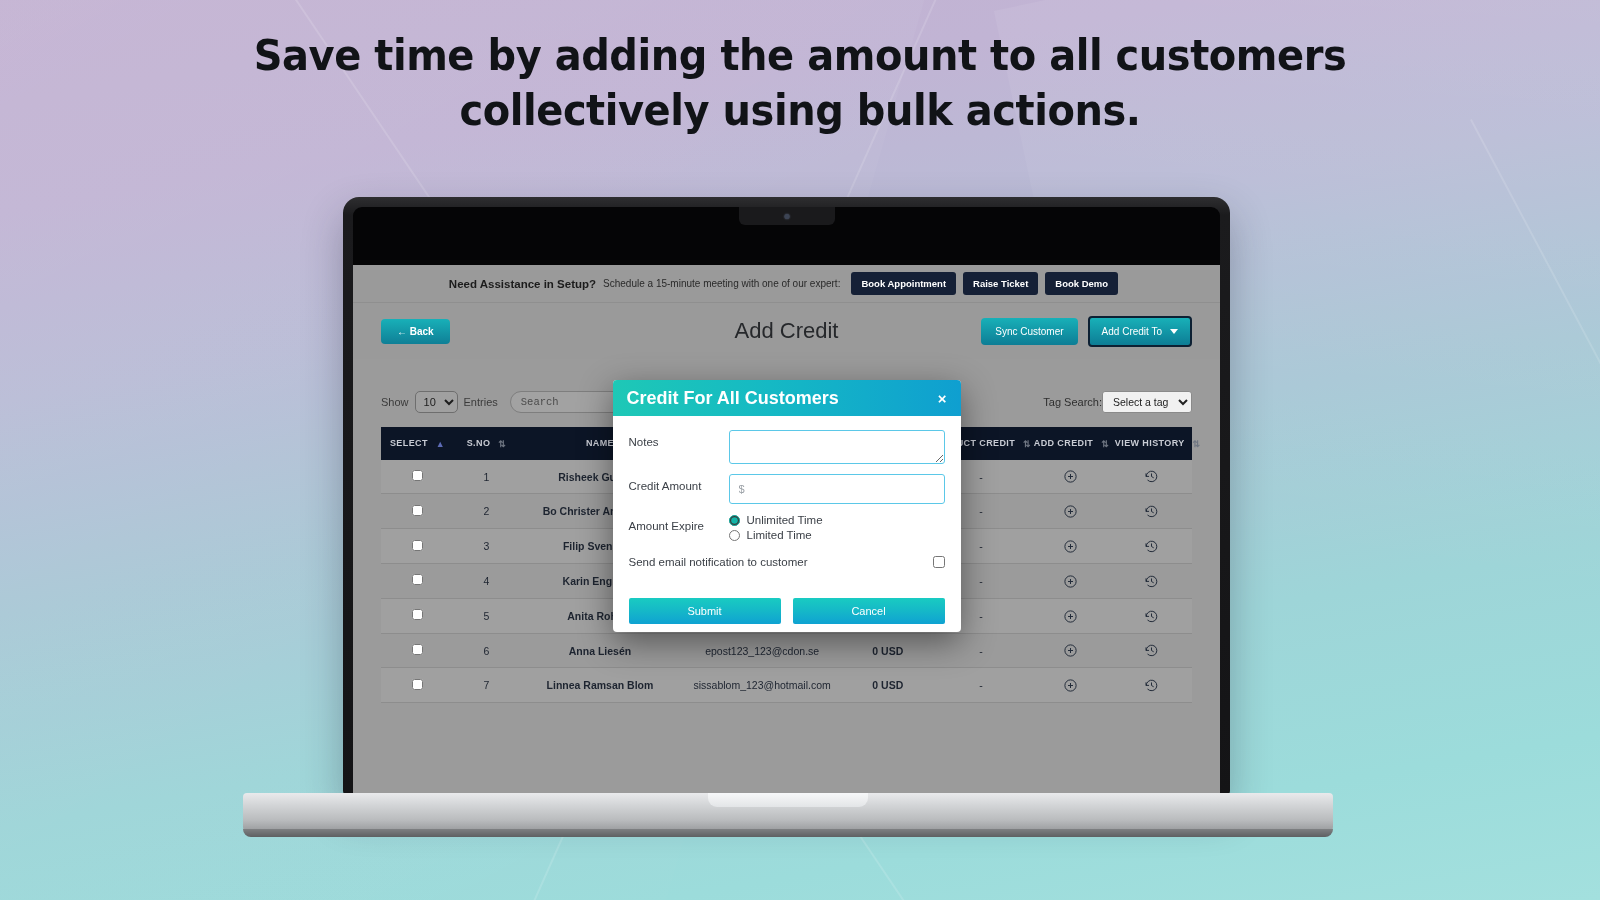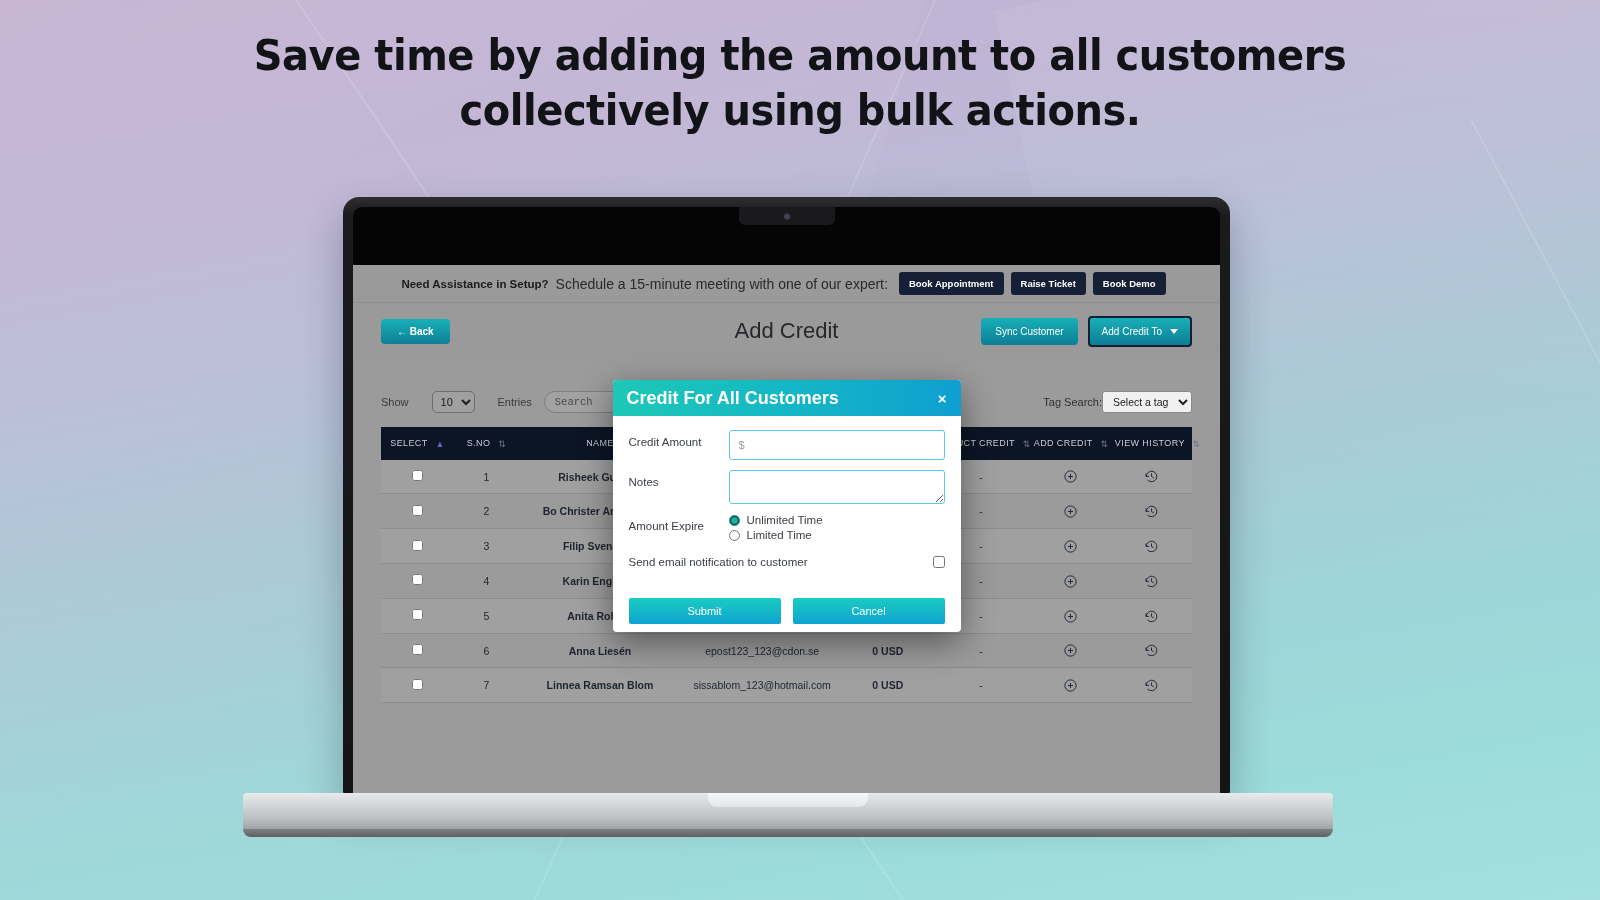--- a/index.html
+++ b/index.html
@@ -87,21 +87,21 @@
     border-radius: 0 0 10px 10px;
   }
 
   
   .assist-bar {
     height: 38px; background: #9a9a9a; display: flex; align-items: center;
     justify-content: center; gap: 7px; padding-right: 6px;
     border-bottom: 1px solid #8f8f8f;
   }
   .assist-strong { font-size: 11.5px; font-weight: bold; color: #1c1c1c; }
-  .assist-text { font-size: 14px; color: #2a2a2a; margin-right: 4px; }
+  .assist-text { font-size: 10px; color: #2a2a2a; margin-right: 4px; }
   .assist-btn {
     background: #152036; color: #fff; font-size: 9.5px; font-weight: bold;
     padding: 6px 10px; border-radius: 3px; border: none; white-space: nowrap;
     cursor: pointer; font-family: "Liberation Sans", sans-serif;
   }
 
   
   .page-head {
     position: relative; height: 56px; background: #9a9a9a;
     display: flex; align-items: center; padding: 0 28px;
@@ -128,41 +128,41 @@
     border: 2px solid #0d2033; cursor: pointer; display: flex; align-items: center; gap: 8px;
     font-family: "Liberation Sans", sans-serif;
   }
   .caret { width: 0; height: 0; border-left: 4px solid transparent; border-right: 4px solid transparent; border-top: 5px solid #fff; }
 
   
   .card { margin: 26px 28px 0 28px; }
   .table-controls { display: flex; align-items: center; height: 34px; }
   .ctl-label { font-size: 11px; color: #3b3b3b; }
   .show-select {
-    margin: 0 23px; font-size: 11px; padding: 3px 4px; border: 1px solid #6e6e6e;
+    margin: 0 6px; font-size: 11px; padding: 3px 4px; border: 1px solid #6e6e6e;
     border-radius: 5px; background: #a0a0a0; color: #1d1d1d;
     font-family: "Liberation Sans", sans-serif;
   }
   .search-input {
     margin-left: 12px; width: 180px; height: 22px; border: 1px solid #7e7e7e;
     border-radius: 12px; background: #a2a2a2; padding: 0 10px; font-size: 10.5px;
     color: #2a2a2a; font-family: Liberation Mono, monospace;
   }
   .search-input::placeholder { color: #4b4b4b; }
   .tag-wrap { margin-left: auto; display: flex; align-items: center; }
   .tag-label { font-size: 11px; color: #2f2f2f; }
   .tag-select {
     font-size: 10.5px; padding: 3px 6px; border: 1px solid #8a8a8a; border-radius: 3px;
     background: #f1f1f1; color: #222; min-width: 86px;
     font-family: "Liberation Sans", sans-serif;
   }
 
   table.grid { width: 100%; border-collapse: collapse; margin-top: 8px; table-layout: fixed; }
   table.grid thead th {
-    background: #0c1526; color: #c9ccd4; font-size: 9px; font-weight: normal;
+    background: #0c1526; color: #c9ccd4; font-size: 9px; font-weight: bold;
     letter-spacing: 0.4px; padding: 11px 4px; text-align: center; white-space: nowrap;
   }
   .sort-ico { display: inline-block; margin-left: 5px; color: #6f7682; font-size: 9px; vertical-align: middle; }
   .sort-ico.active { color: #5d6bb5; }
   table.grid tbody td {
     font-size: 10.5px; color: #1d2430; padding: 9px 4px; text-align: center;
     border-bottom: 1px solid #8d8d8d; background: #a0a0a0;
   }
   table.grid tbody tr:nth-child(even) td { background: #9b9b9b; }
   td.name { font-weight: bold; text-align: right; padding-right: 18px; color: #1a2331; }
@@ -442,27 +442,27 @@
 
           <div class="modal-backdrop">
             <div class="modal">
               <div class="modal-head">
                 <span class="modal-title">Credit For All Customers</span>
                 <span class="modal-close">×</span>
               </div>
               <div class="modal-body">
 
                 <div class="frow">
+                  <div class="flabel">Notes</div>
+                  <textarea class="ftext" style=""></textarea>
+                </div>
+
+                <div class="frow">
                   <div class="flabel">Credit Amount</div>
                   <input class="finput" placeholder="$" style="">
-                </div>
-
-                <div class="frow">
-                  <div class="flabel">Notes</div>
-                  <textarea class="ftext" style=""></textarea>
                 </div>
 
                 <div class="frow">
                   <div class="flabel">Amount Expire</div>
                   <div class="radios">
                     <div class="radio-line">
                       <input type="radio" name="expire" id="r1" checked="" style="">
                       <label for="r1">Unlimited Time</label>
                     </div>
                     <div class="radio-line">

